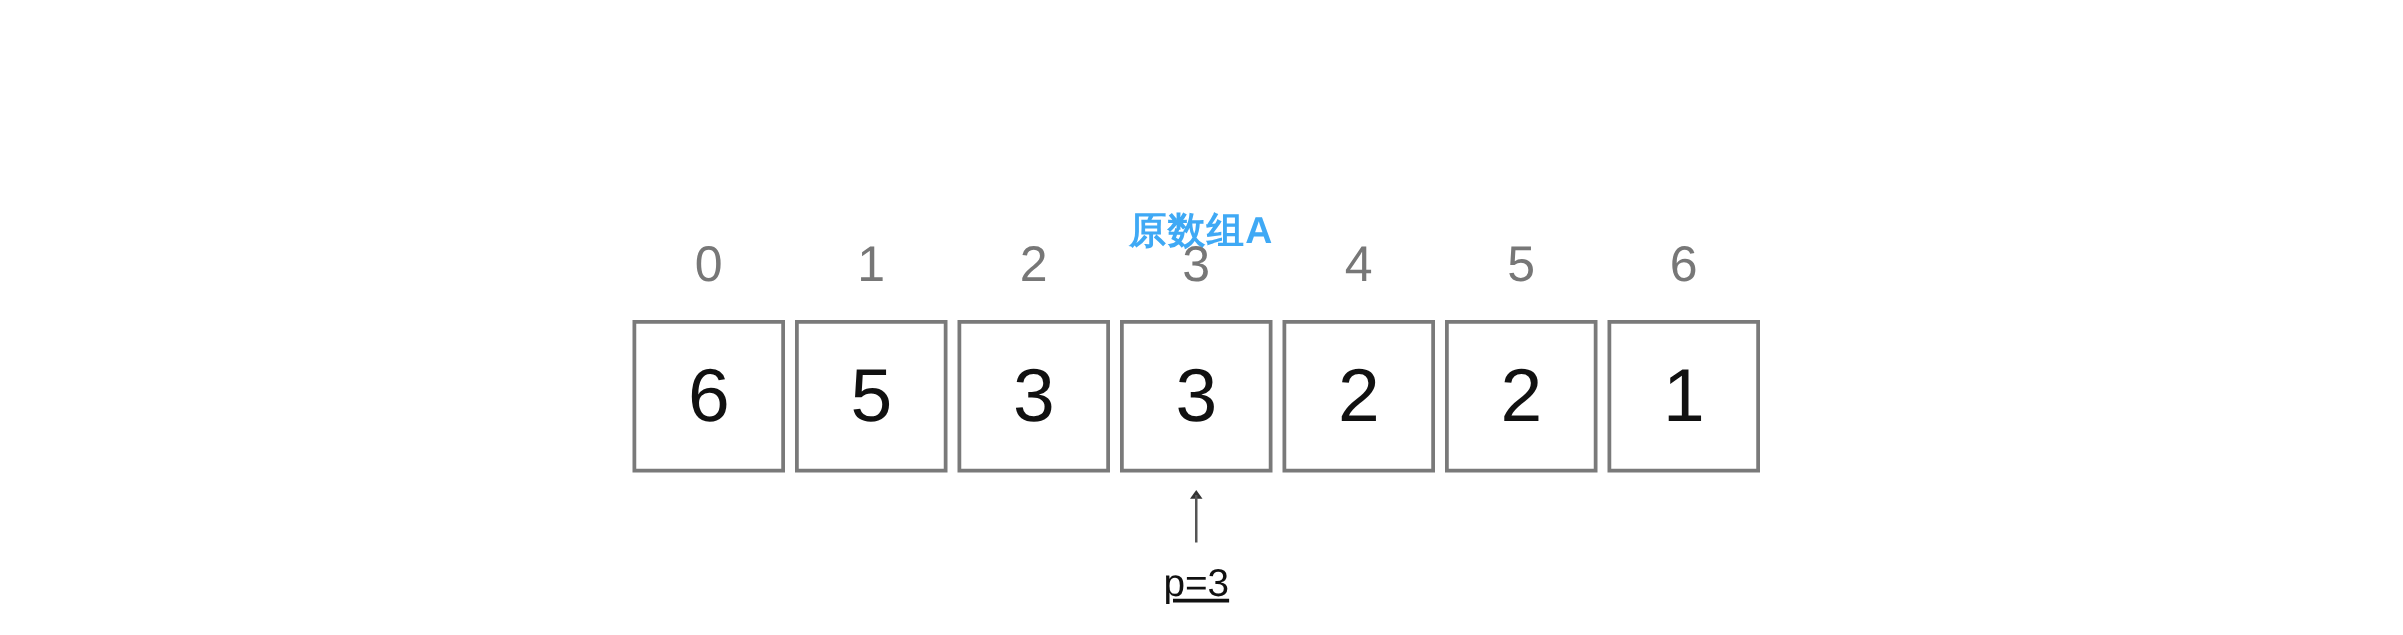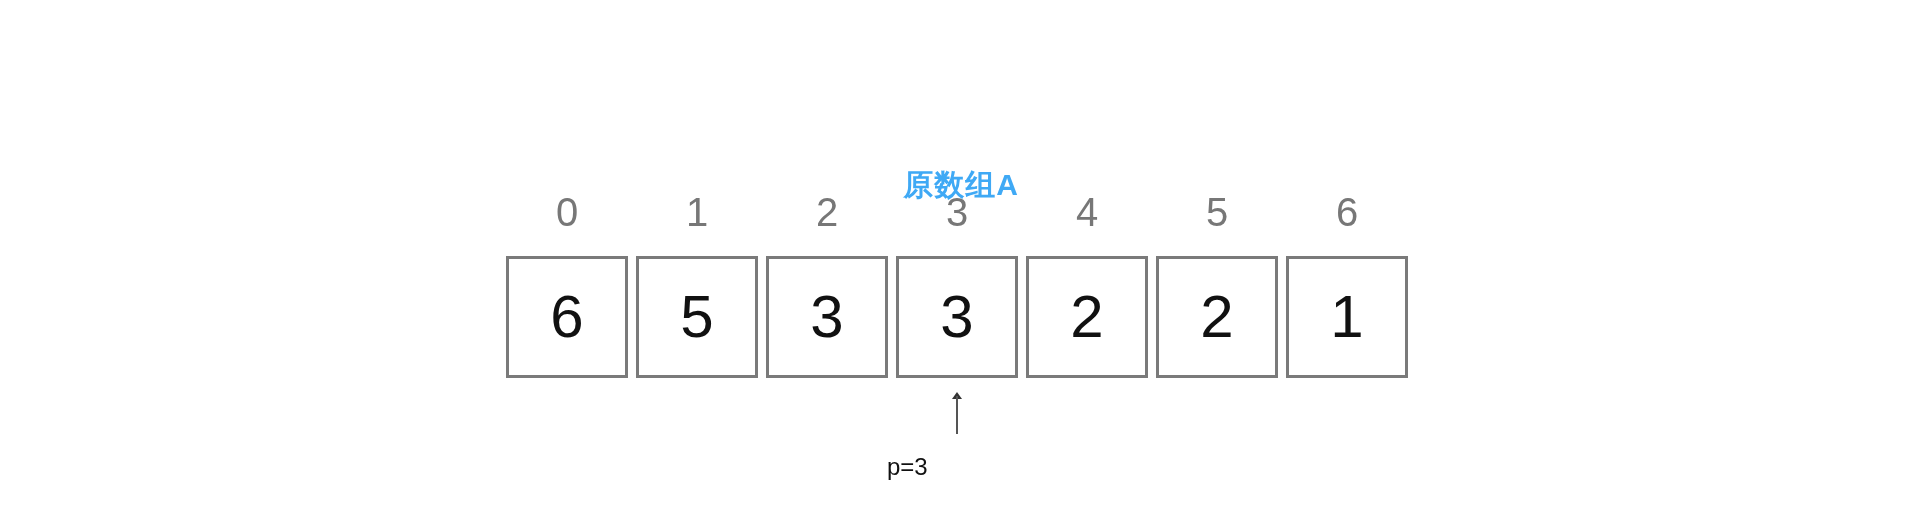--- a/index.html
+++ b/index.html
@@ -89,23 +89,25 @@
       width: 0;
       height: 0;
       border-left: 5px solid transparent;
       border-right: 5px solid transparent;
       border-bottom: 7px solid #333333;
     }
     .pointer-label {
       position: absolute;
       top: 52px;
       width: 140px;
-      font-size: 24px;
+      text-align: center;
+      font-size: 31px;
       line-height: 46px;
       color: #111111;
+      text-decoration: underline;
     }
   </style>
 </head>
 <body>
 
 <div class="title" style="color: rgb(63, 169, 245);">原数组A</div>
 
 <div class="array">
   <div class="cell" style="left:0px;">
     <div class="index" style="color: rgb(119, 119, 119);">0</div>

